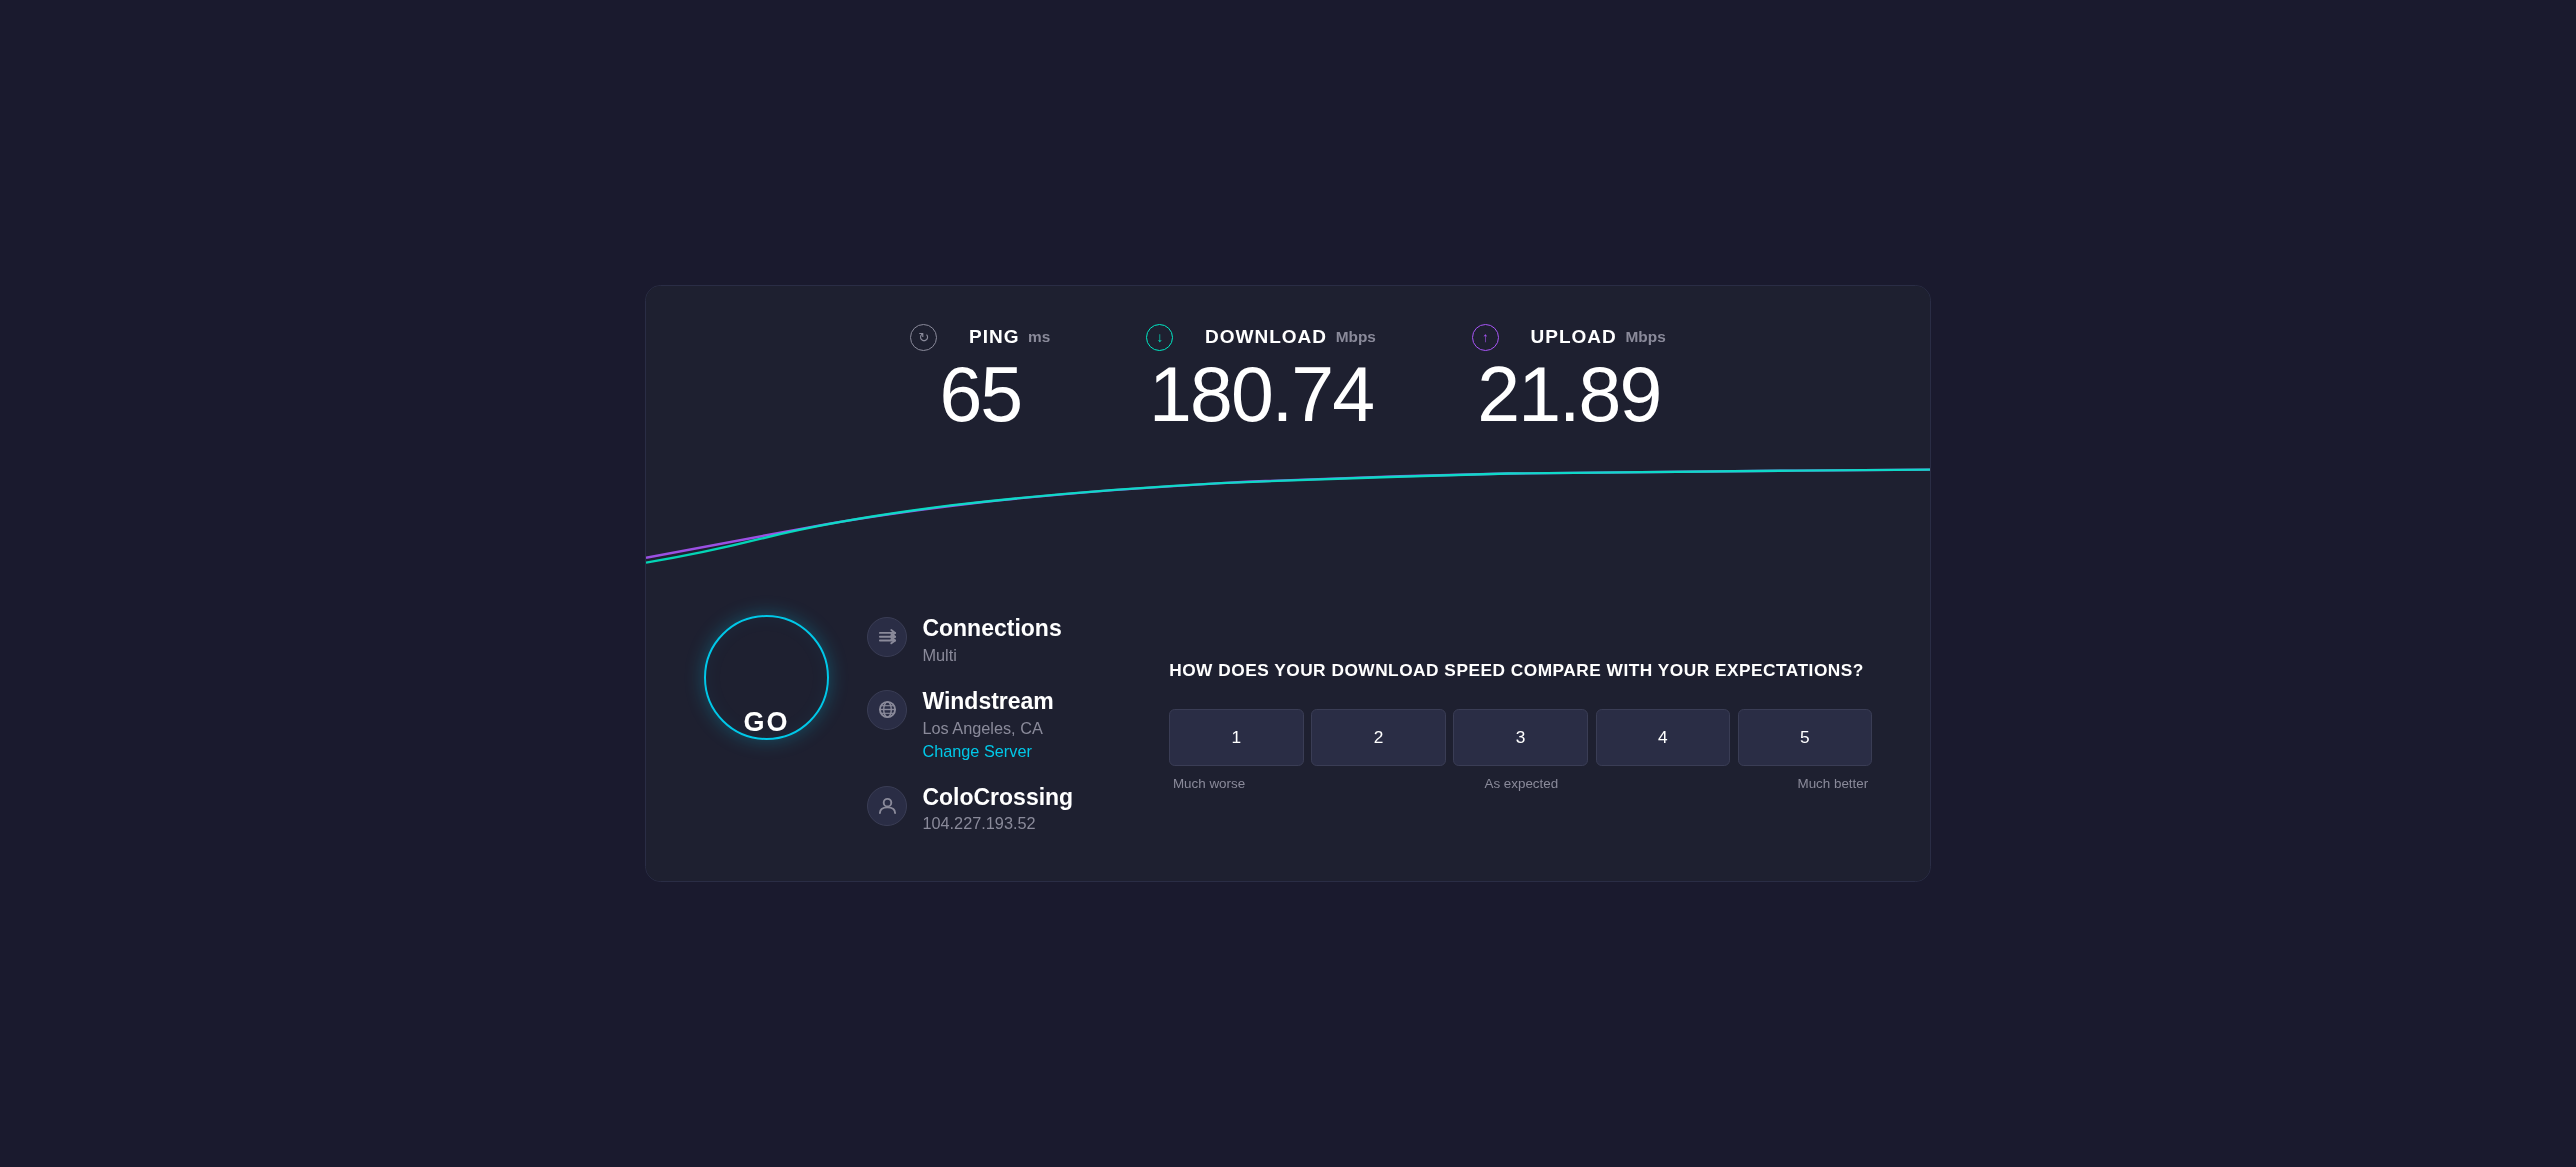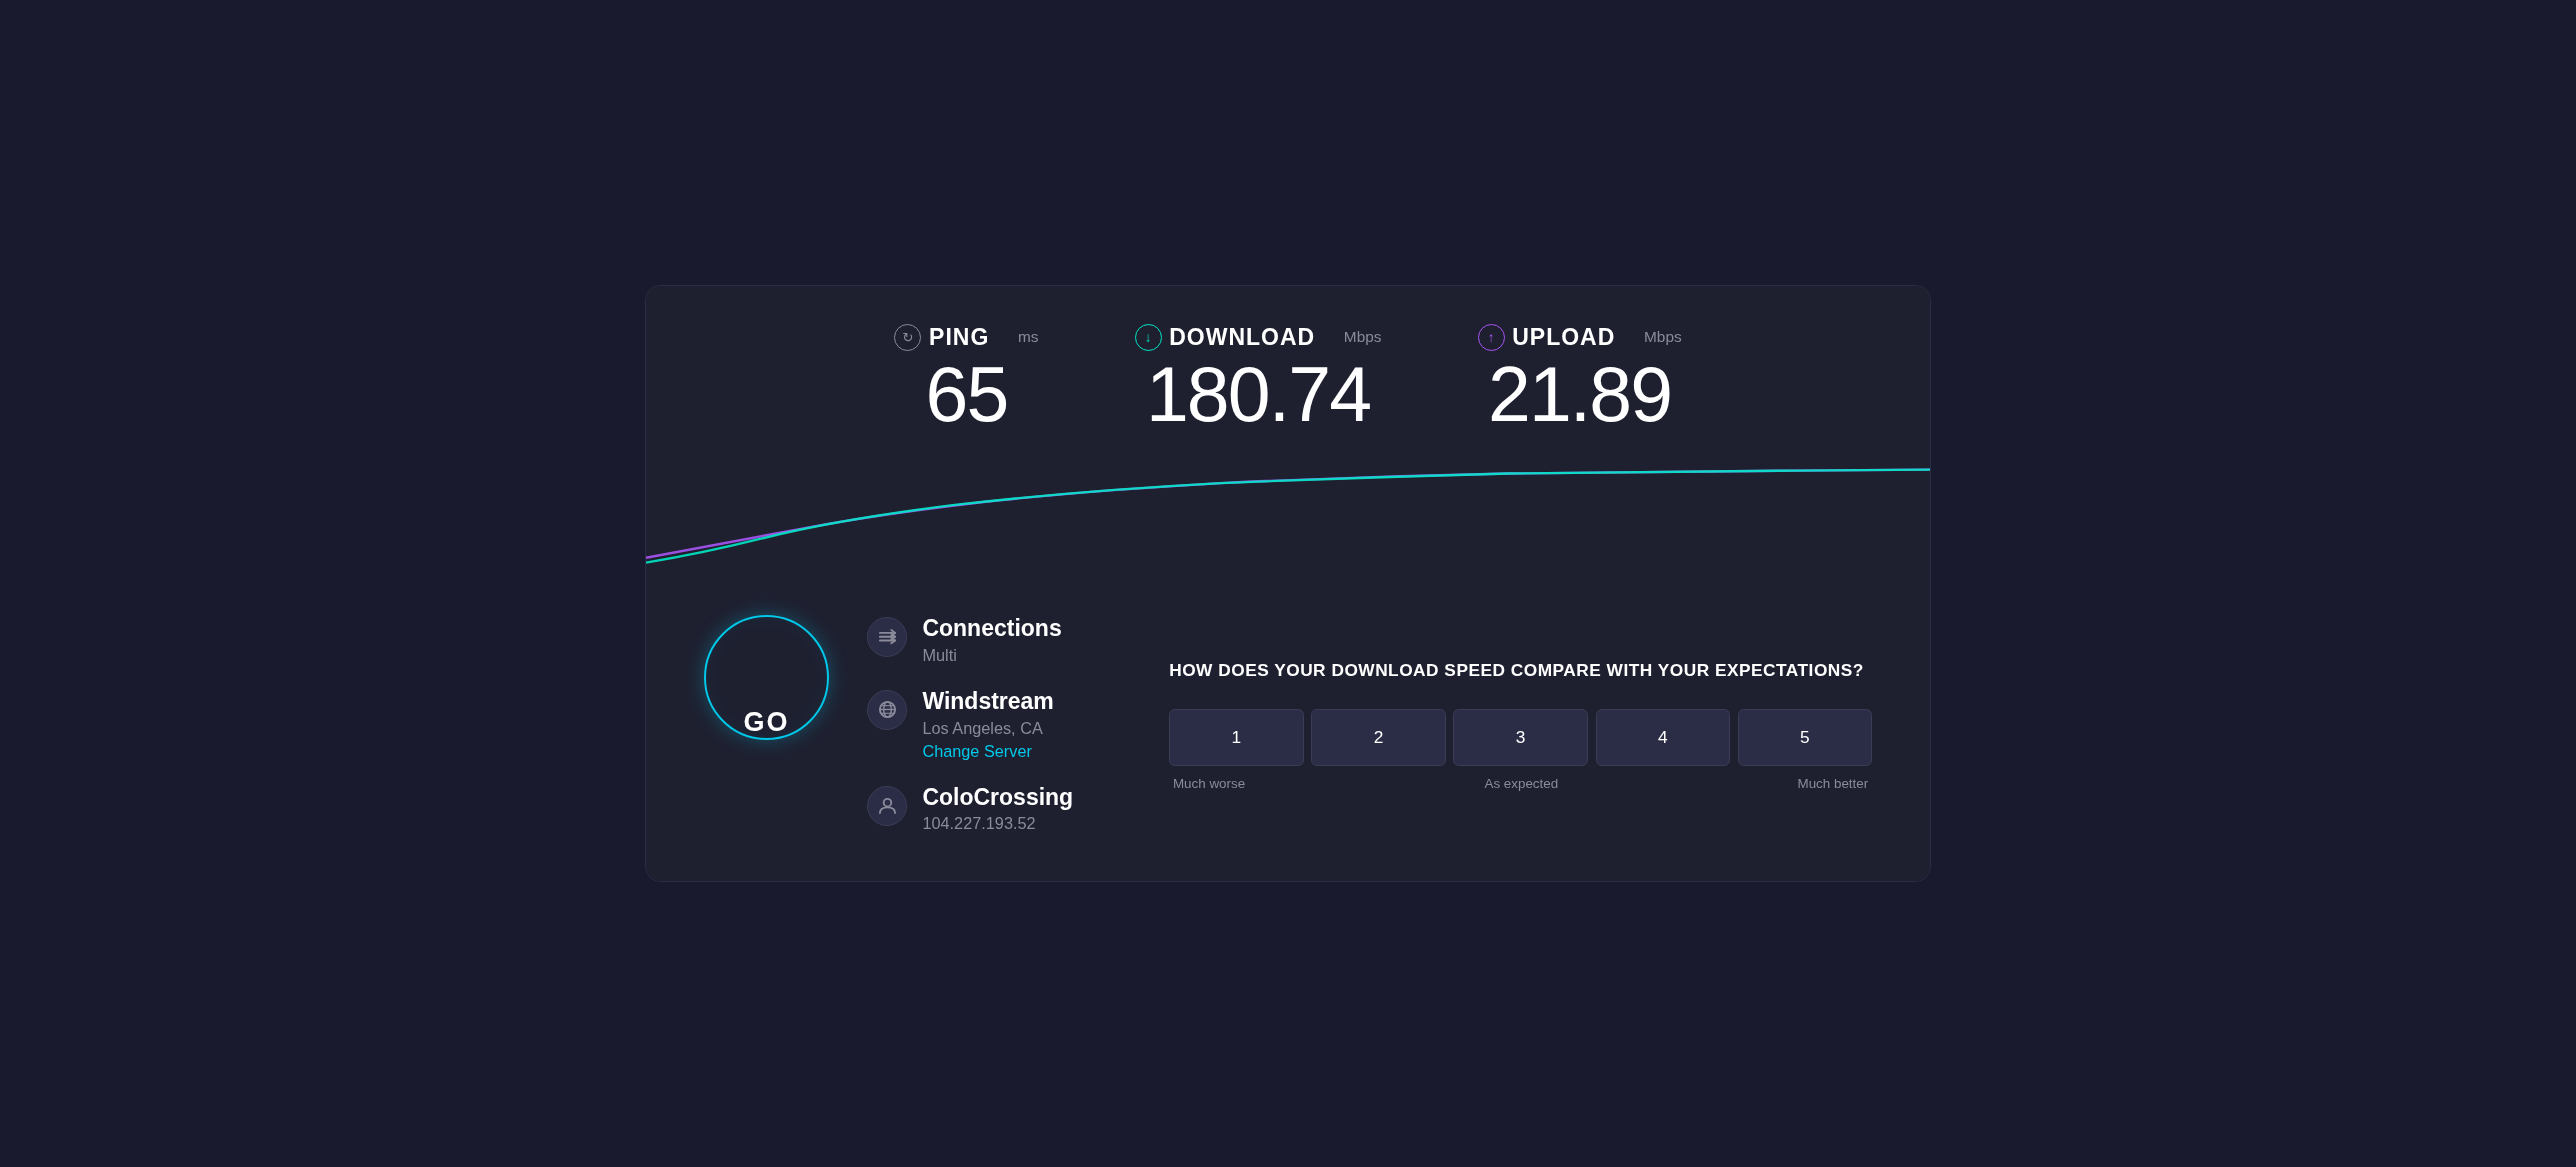--- a/index.html
+++ b/index.html
@@ -65,31 +65,32 @@
       border-color: #00e8c4;
       color: #00e8c4;
     }
 
     .stat-icon.upload-icon {
       border-color: #a855f7;
       color: #a855f7;
     }
 
     .stat-label {
-      font-size: 23px;
+      font-size: 19px;
       font-weight: 700;
       color: #ffffff;
       letter-spacing: 1px;
+      margin-left: 24px;
     }
 
     .stat-unit {
       font-size: 15.4px;
-      font-weight: 400;
-      color: #8a8a9a;
-      margin-left: 21px;
+      font-weight: 700;
+      color: #8a8a9a;
+      margin-left: 1px;
     }
 
     .stat-value {
       font-size: 77px;
       font-weight: 300;
       color: #ffffff;
       line-height: 1;
       letter-spacing: -1.9px;
     }
 

